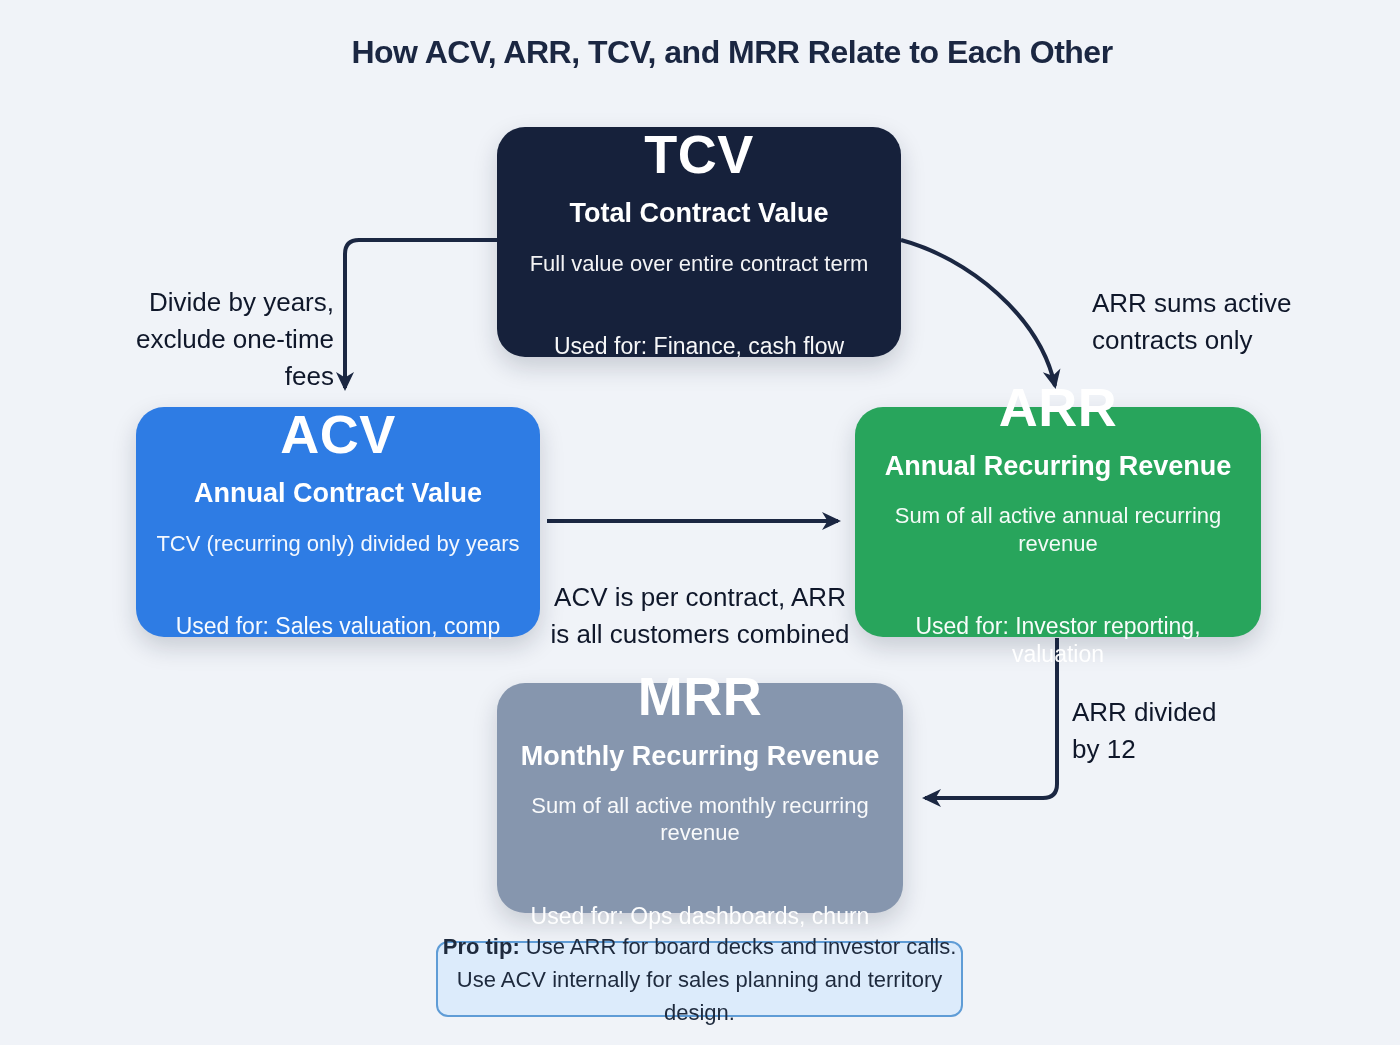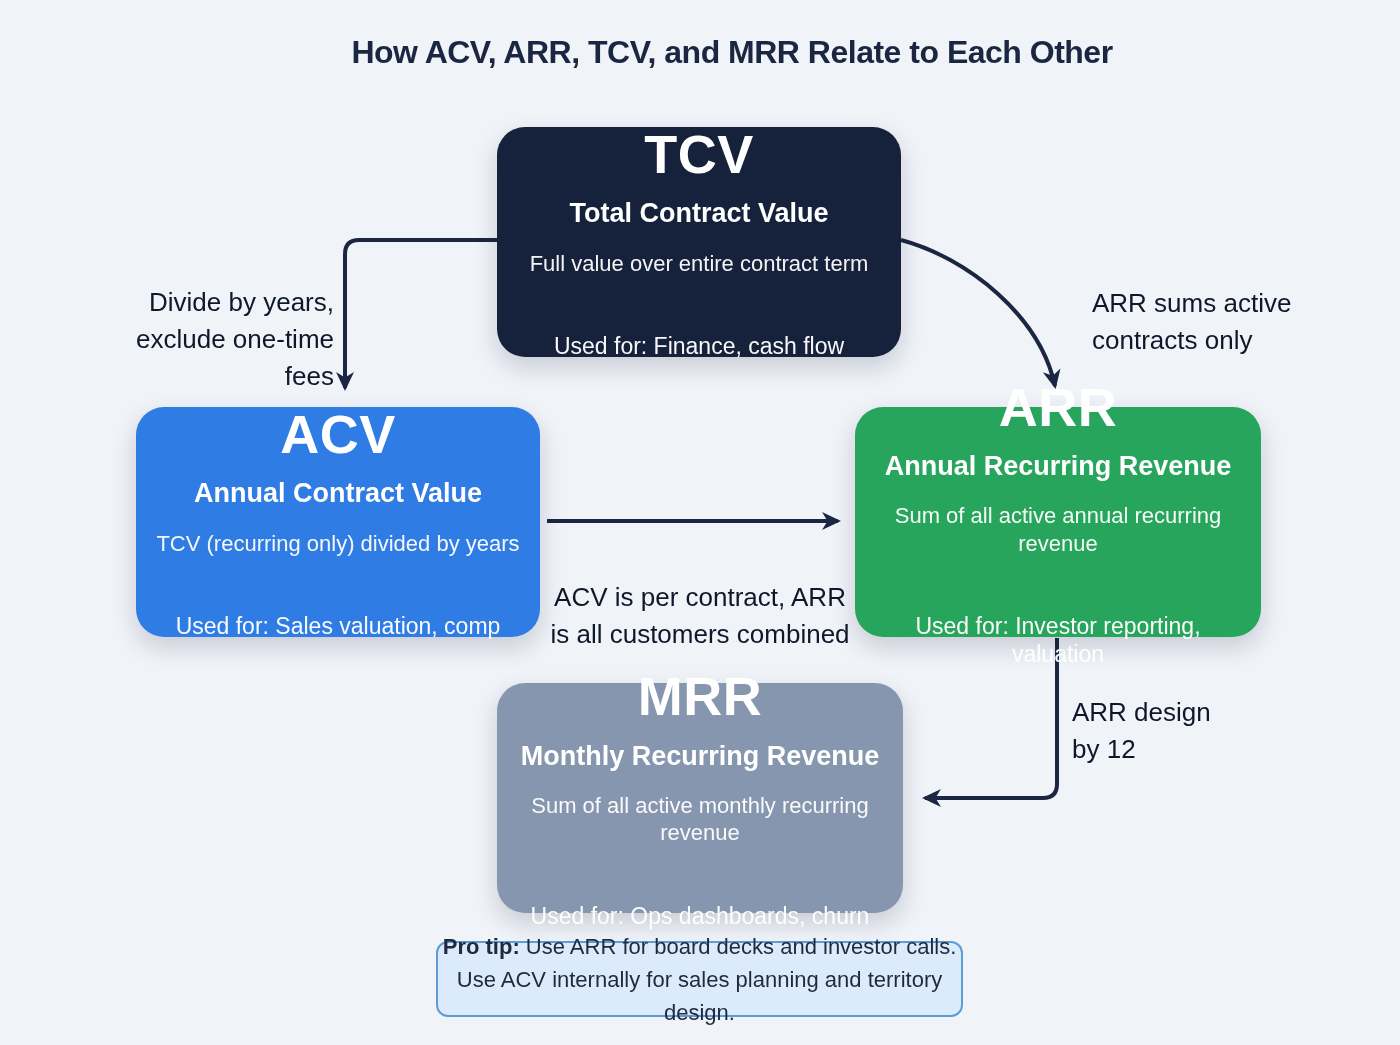--- a/index.html
+++ b/index.html
@@ -163,21 +163,21 @@
     <span>ARR sums active</span><br>
     <span>contracts only</span>
   </div>
 
   <div class="arrow-label label-percontract">
     <span>ACV is per contract, ARR</span><br>
     <span>is all customers combined</span>
   </div>
 
   <div class="arrow-label label-divided12">
-    <span>ARR design</span><br>
+    <span>ARR divided</span><br>
     <span>by 12</span>
   </div>
 
   <div class="protip" style="background-color: rgb(220, 235, 251); border-color: rgb(95, 156, 214);">
     <div>
       <b>Pro tip:</b><span> Use ARR for board decks and investor calls.</span>
     </div>
     <div>Use ACV internally for sales planning and territory design.</div>
   </div>
 

